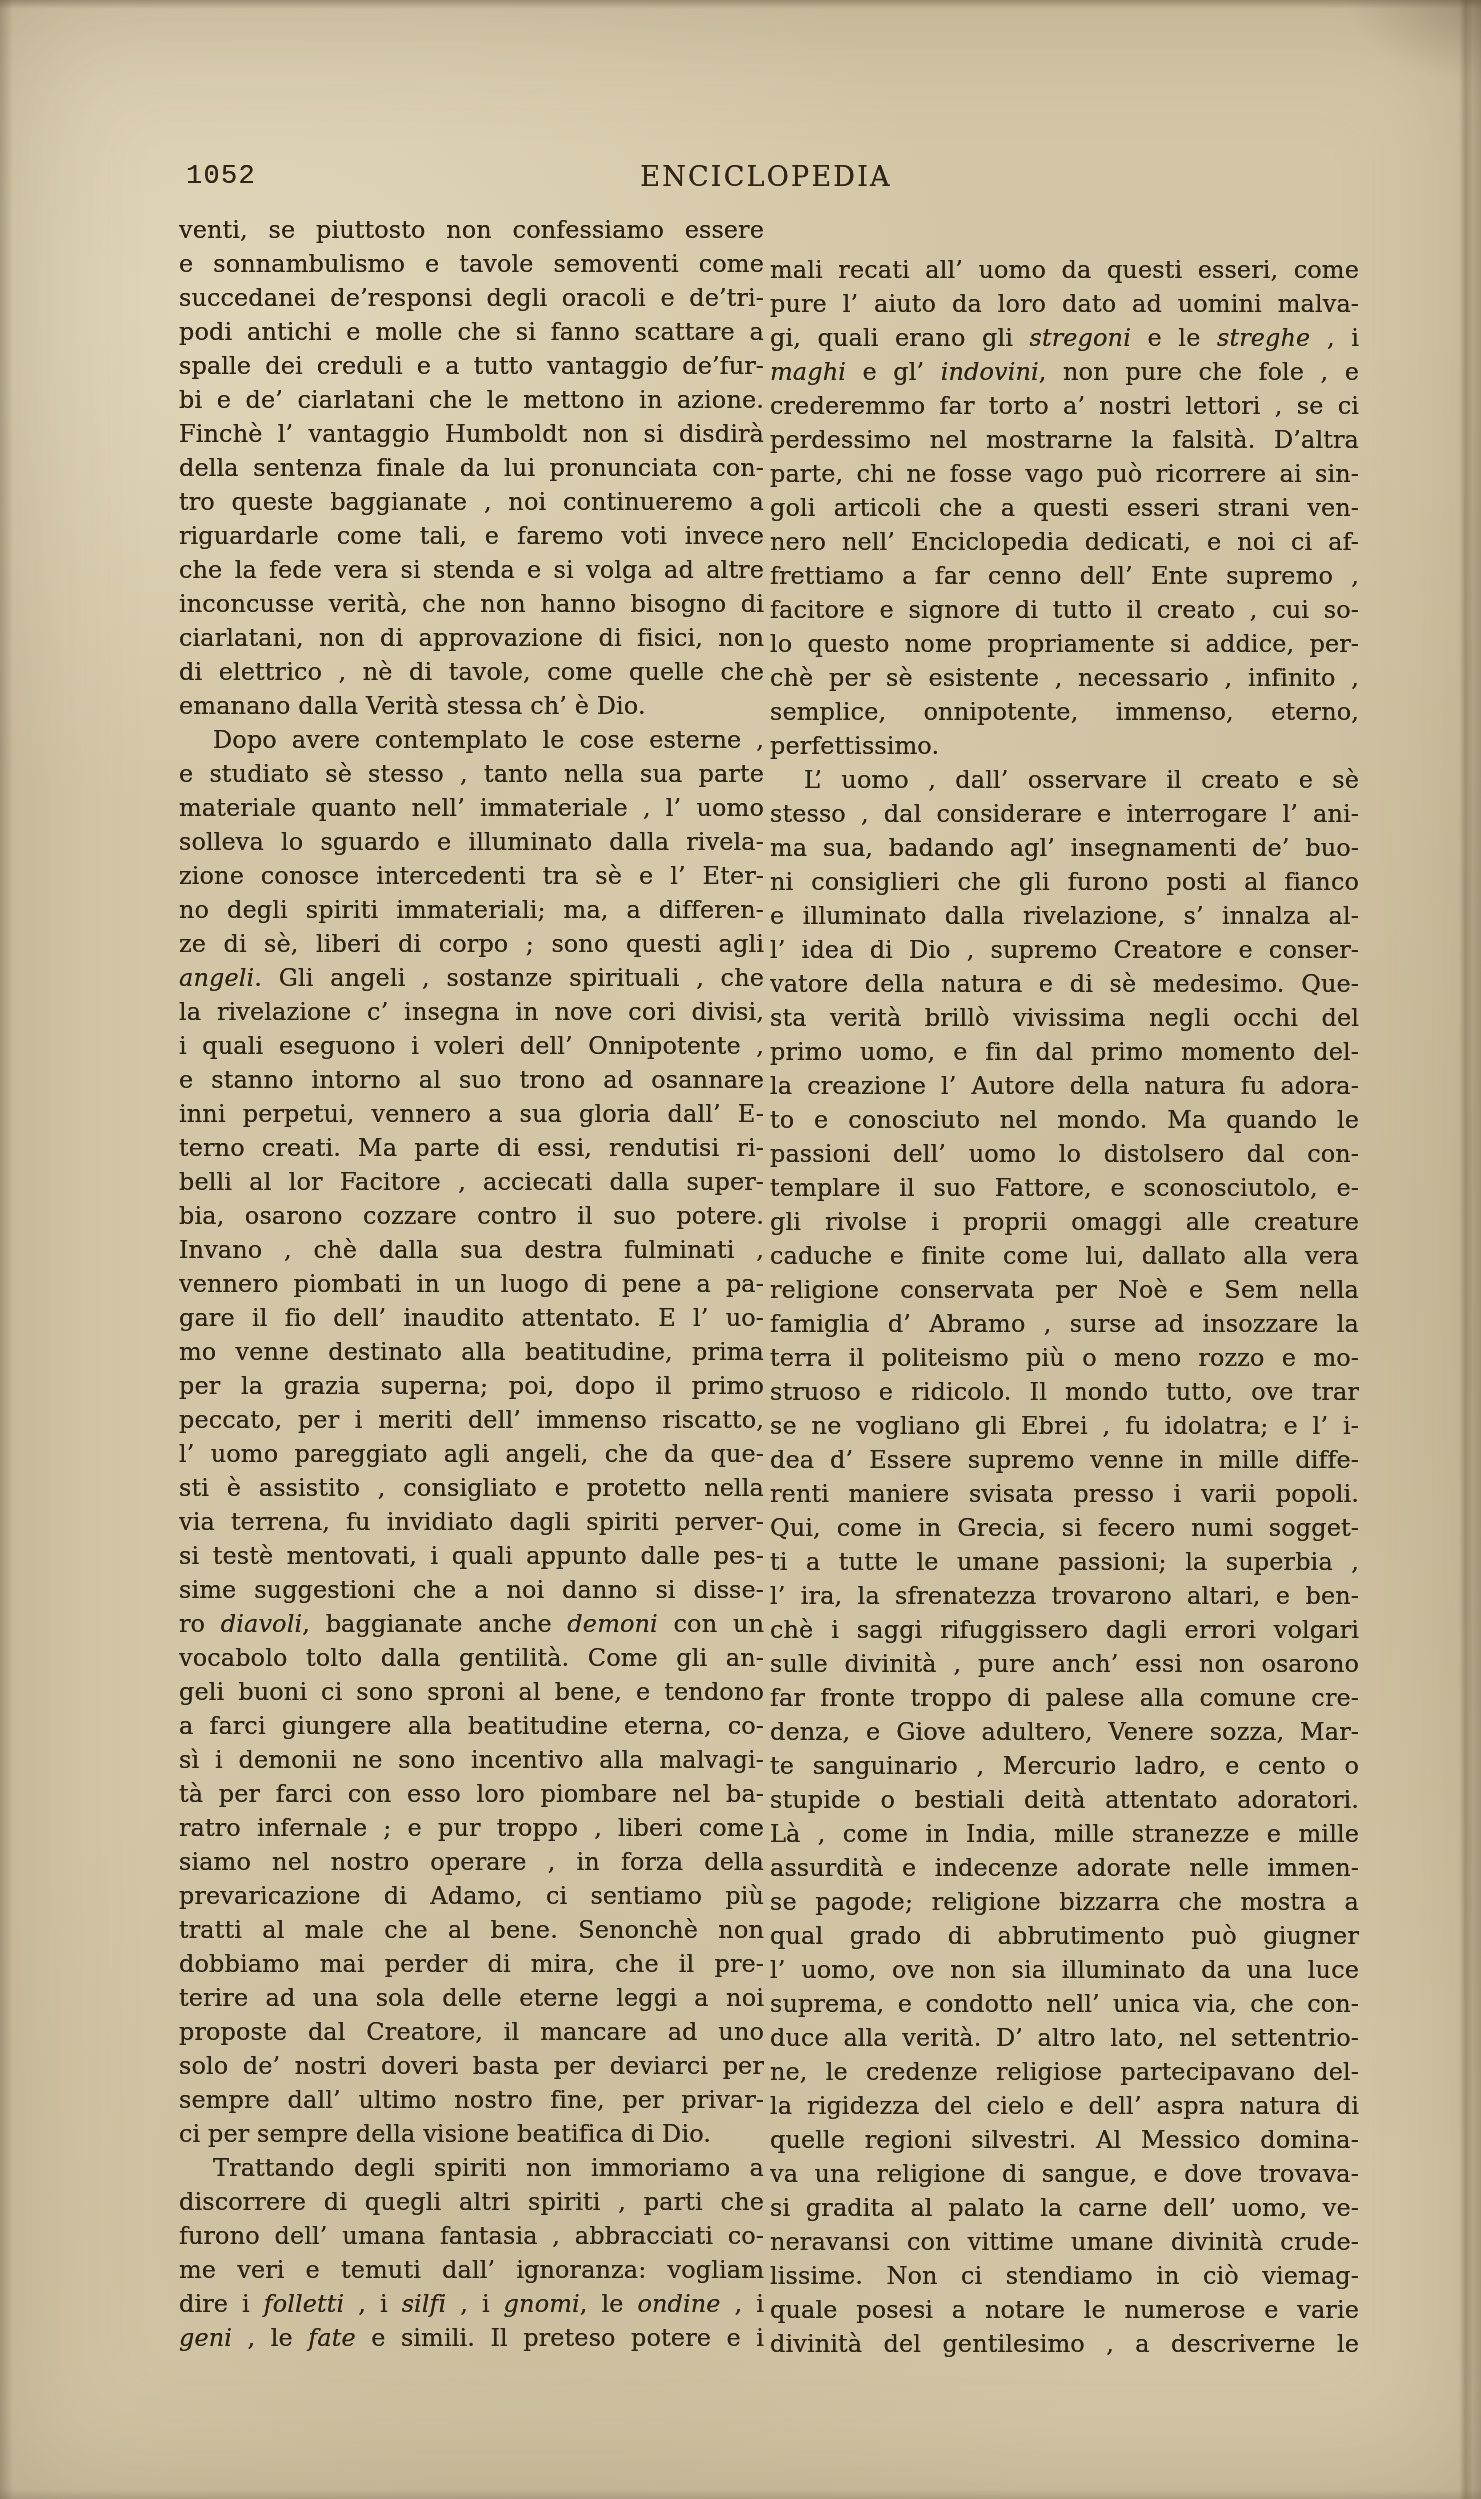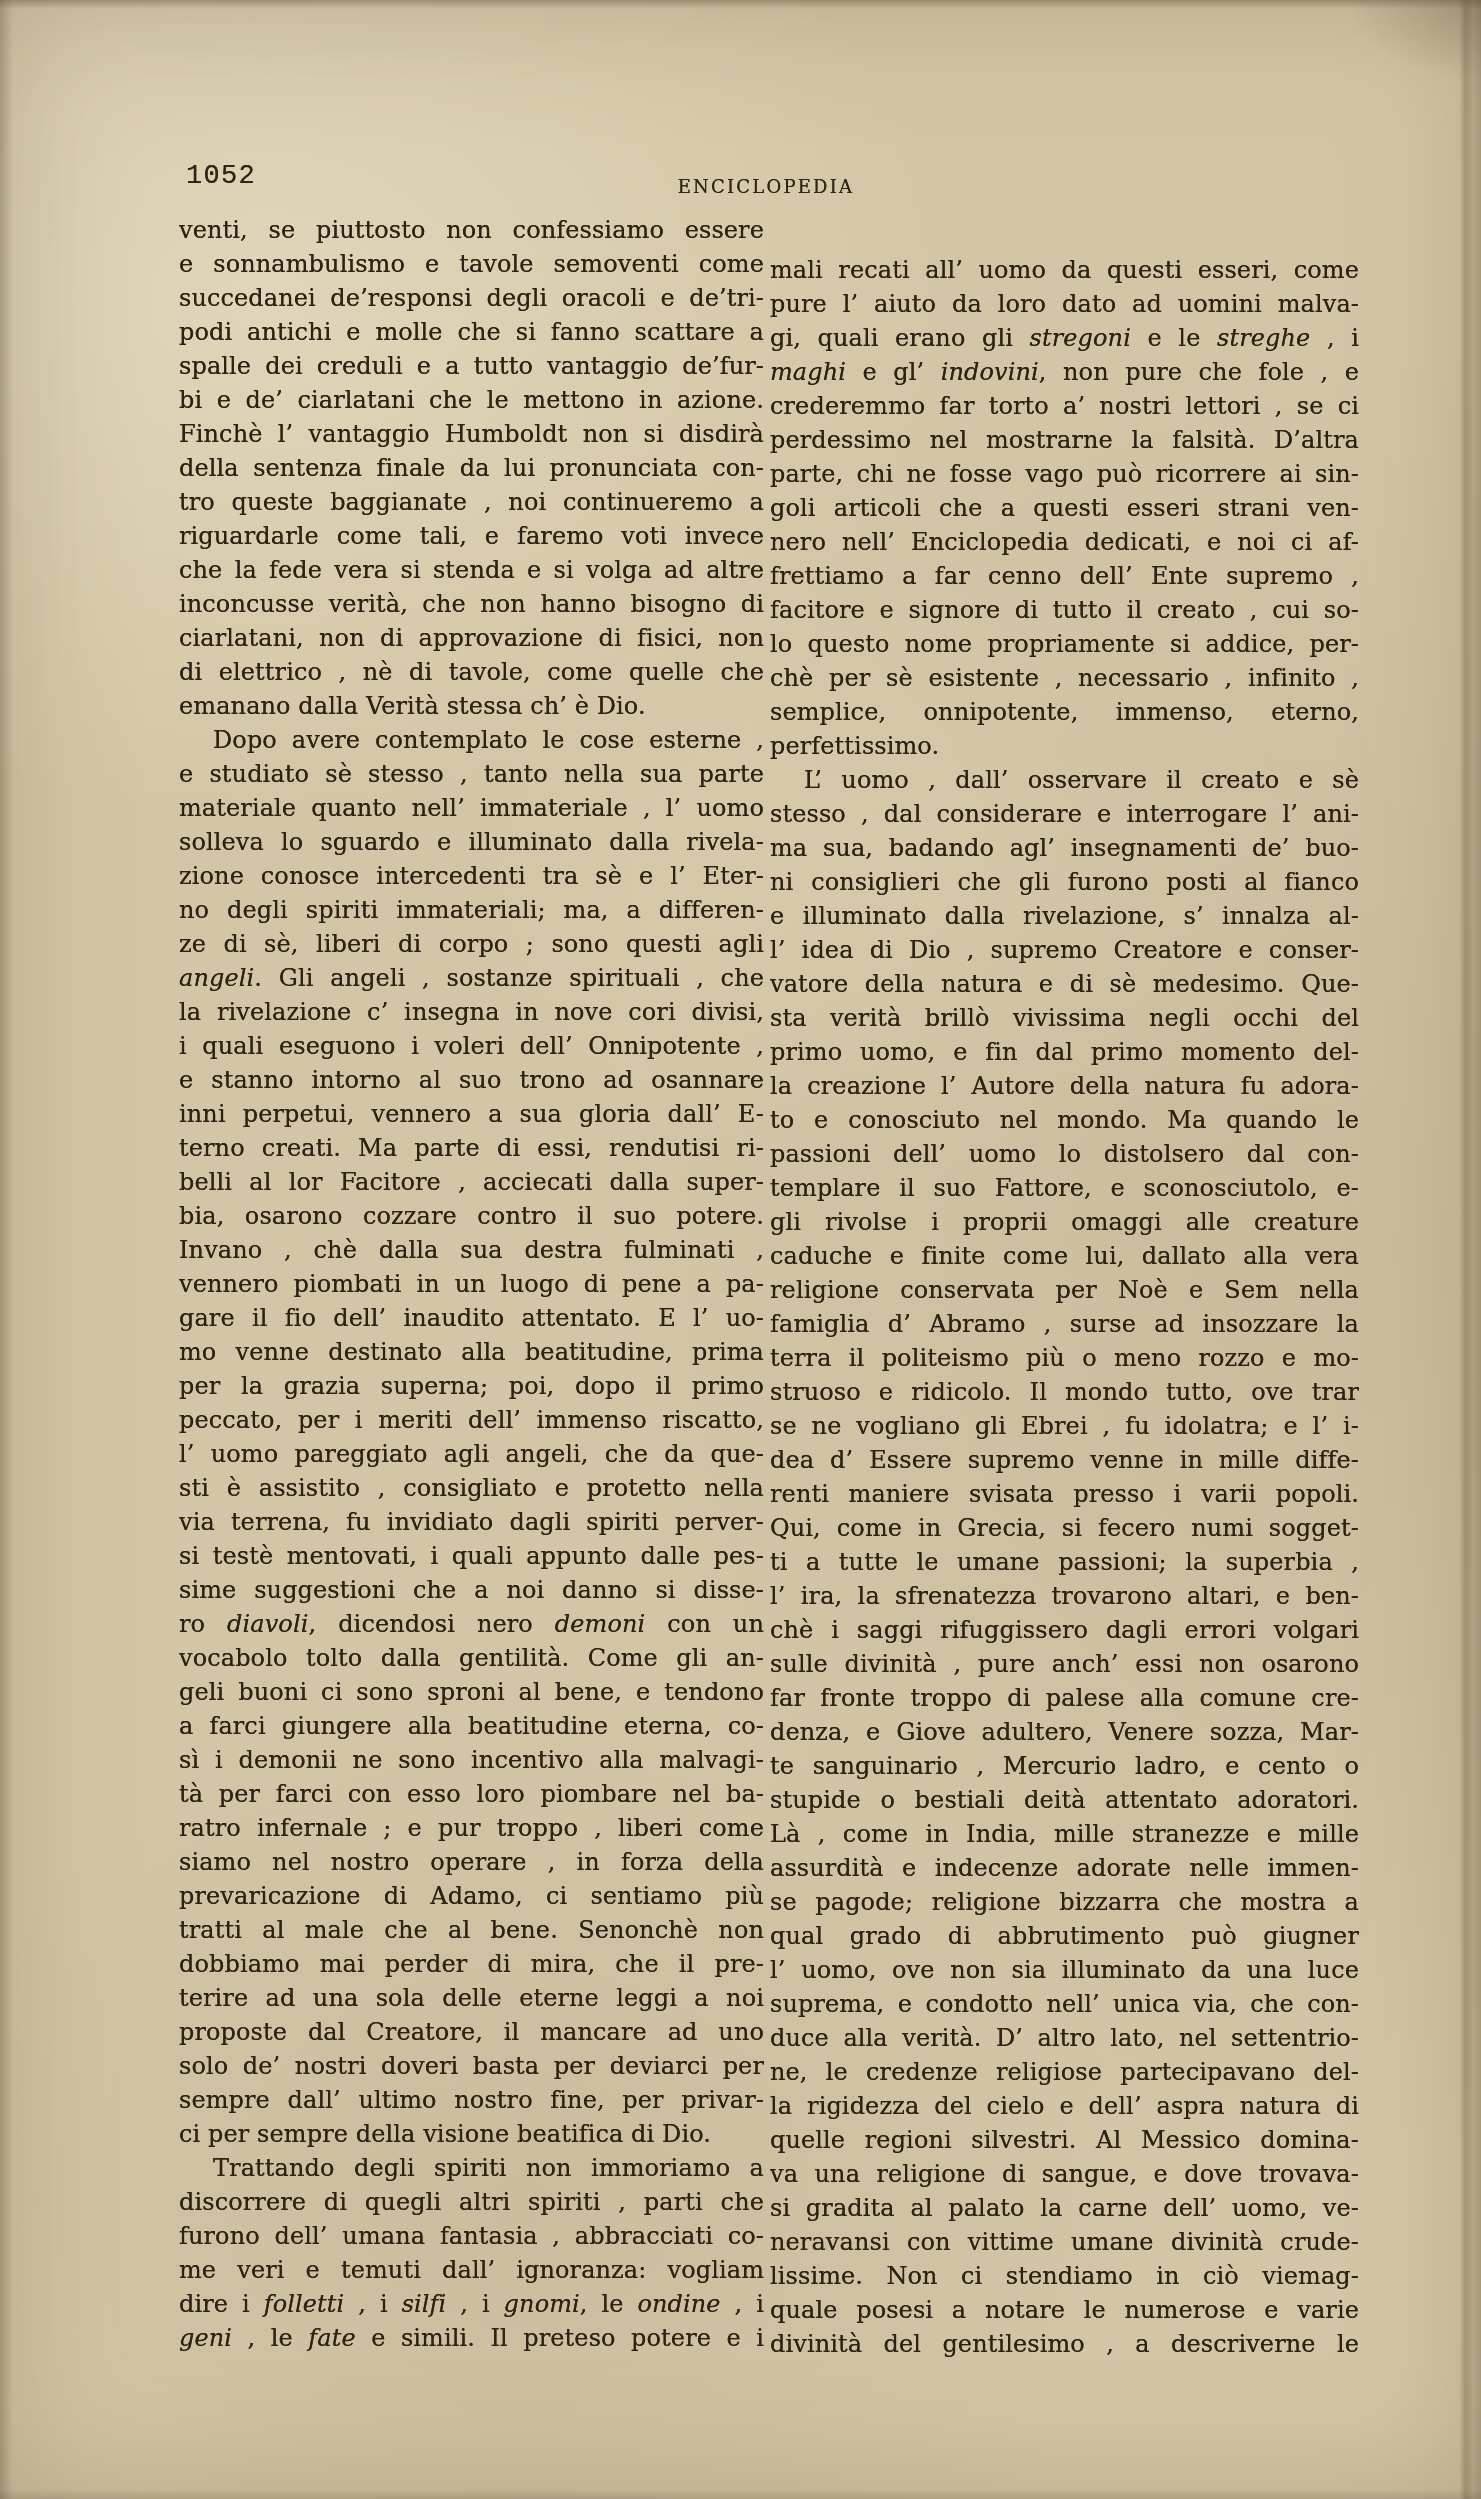--- a/index.html
+++ b/index.html
@@ -59,23 +59,23 @@
     position: absolute;
     left: 186px; top: 161px;
     font-size: 27px;
     letter-spacing: 1.3px;
     color: #2f2618;
     text-shadow: 0 0 0.6px rgba(40,30,14,0.85);
     font-family: Liberation Mono, monospace;
   }
   .running-title {
     position: absolute;
-    left: 766px; top: 176px;
+    left: 766px; top: 161px;
     transform: translateX(-50%);
-    font-size: 18px;
+    font-size: 27px;
     letter-spacing: 2.2px;
     color: #2f2618;
     text-shadow: 0 0 0.6px rgba(40,30,14,0.85);
   }
   .column {
     position: absolute;
     top: 213px;
     font-size: 24px;
     line-height: 34px;
     letter-spacing: 0.1px;
@@ -139,21 +139,21 @@
       <div class="line"><span>vennero piombati in un luogo di pene a pa-</span></div>
       <div class="line"><span>gare il fio dell’ inaudito attentato. E l’ uo-</span></div>
       <div class="line"><span>mo venne destinato alla beatitudine, prima</span></div>
       <div class="line"><span>per la grazia superna; poi, dopo il primo</span></div>
       <div class="line"><span>peccato, per i meriti dell’ immenso riscatto,</span></div>
       <div class="line"><span>l’ uomo pareggiato agli angeli, che da que-</span></div>
       <div class="line"><span>sti è assistito , consigliato e protetto nella</span></div>
       <div class="line"><span>via terrena, fu invidiato dagli spiriti perver-</span></div>
       <div class="line"><span>si testè mentovati, i quali appunto dalle pes-</span></div>
       <div class="line"><span>sime suggestioni che a noi danno si disse-</span></div>
-      <div class="line"><span>ro </span><i>diavoli</i><span>, dicendosi nero </span><i>demoni</i><span> con un</span></div>
+      <div class="line"><span>ro </span><i>diavoli</i><span>, baggianate anche </span><i>demoni</i><span> con un</span></div>
       <div class="line"><span>vocabolo tolto dalla gentilità. Come gli an-</span></div>
       <div class="line"><span>geli buoni ci sono sproni al bene, e tendono</span></div>
       <div class="line"><span>a farci giungere alla beatitudine eterna, co-</span></div>
       <div class="line"><span>sì i demonii ne sono incentivo alla malvagi-</span></div>
       <div class="line"><span>tà per farci con esso loro piombare nel ba-</span></div>
       <div class="line"><span>ratro infernale ; e pur troppo , liberi come</span></div>
       <div class="line"><span>siamo nel nostro operare , in forza della</span></div>
       <div class="line"><span>prevaricazione di Adamo, ci sentiamo più</span></div>
       <div class="line"><span>tratti al male che al bene. Senonchè non</span></div>
       <div class="line"><span>dobbiamo mai perder di mira, che il pre-</span></div>

